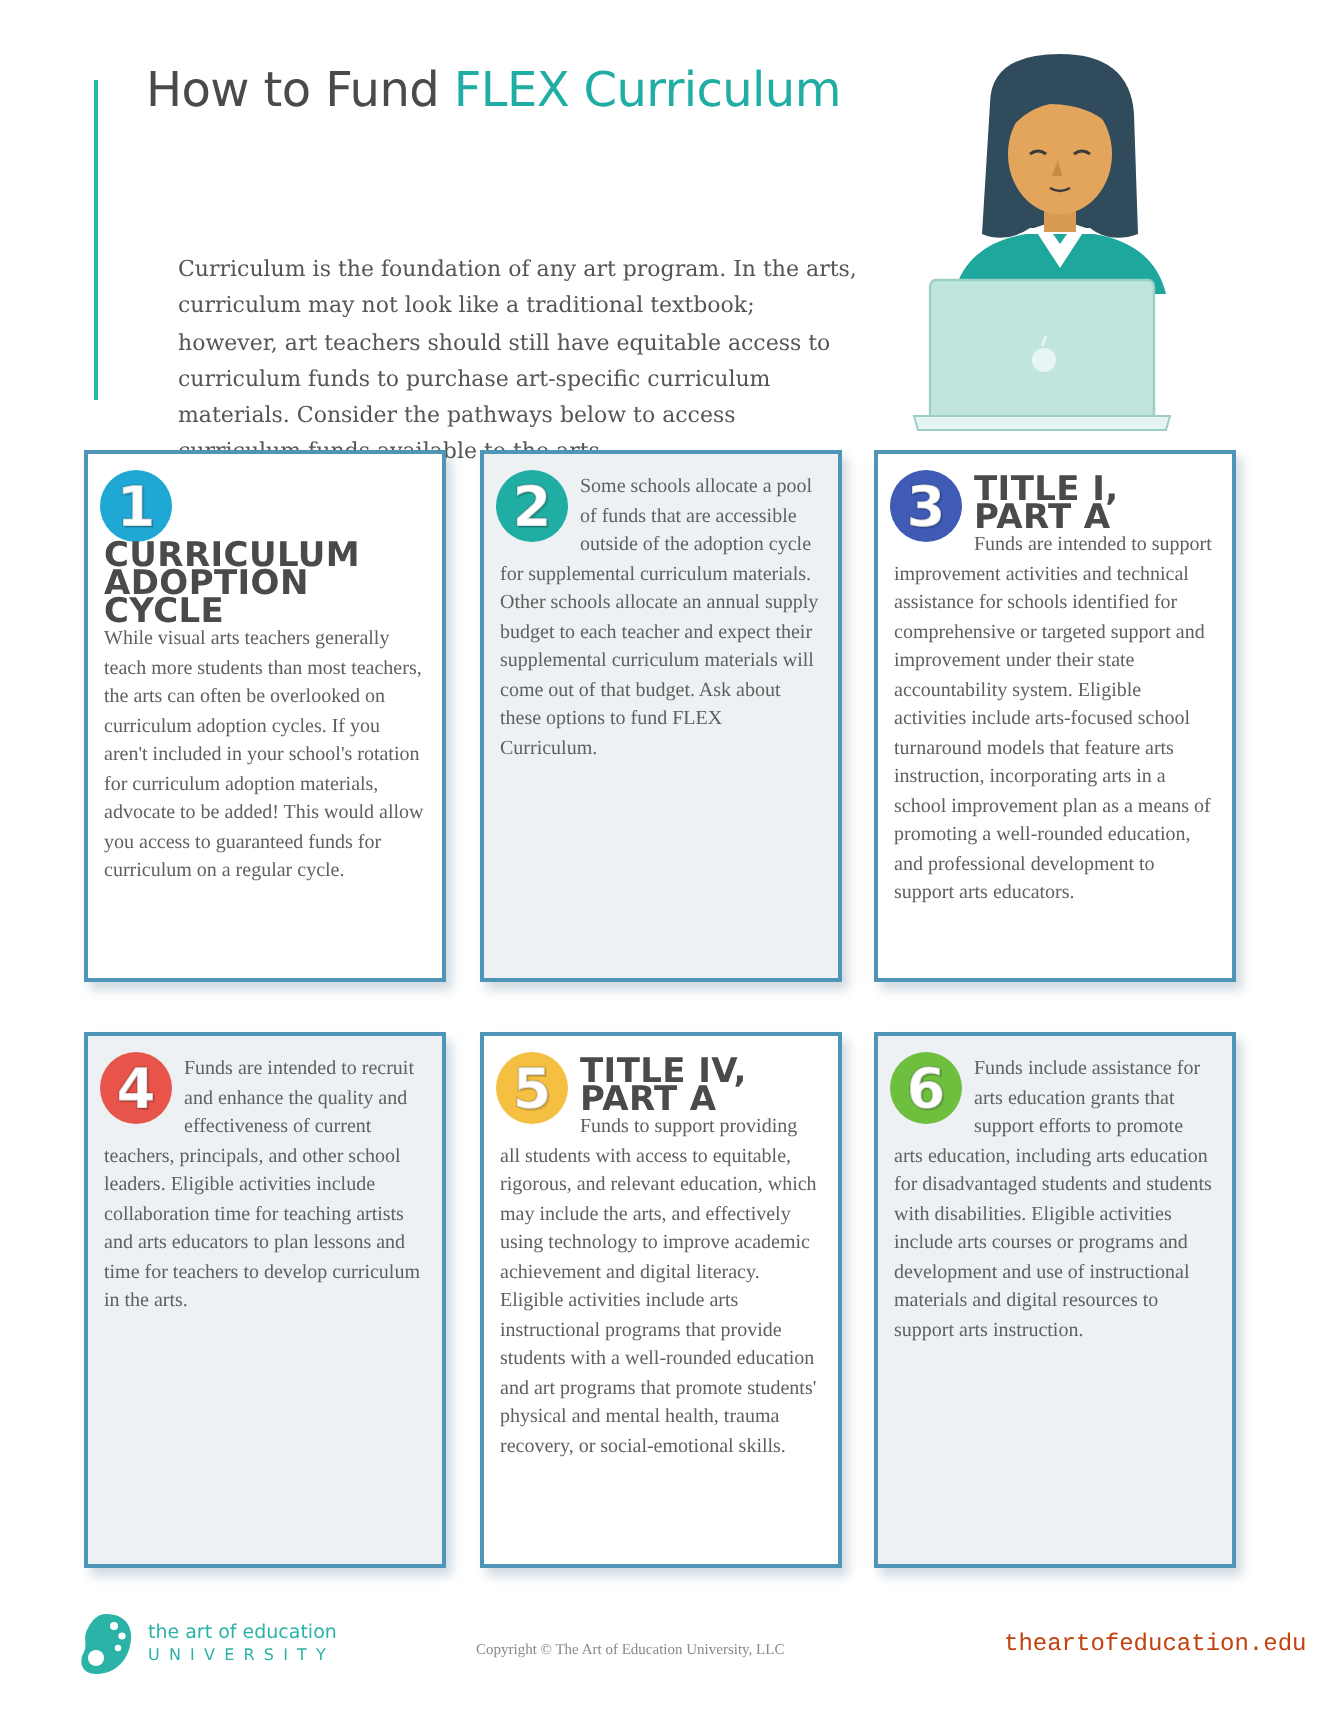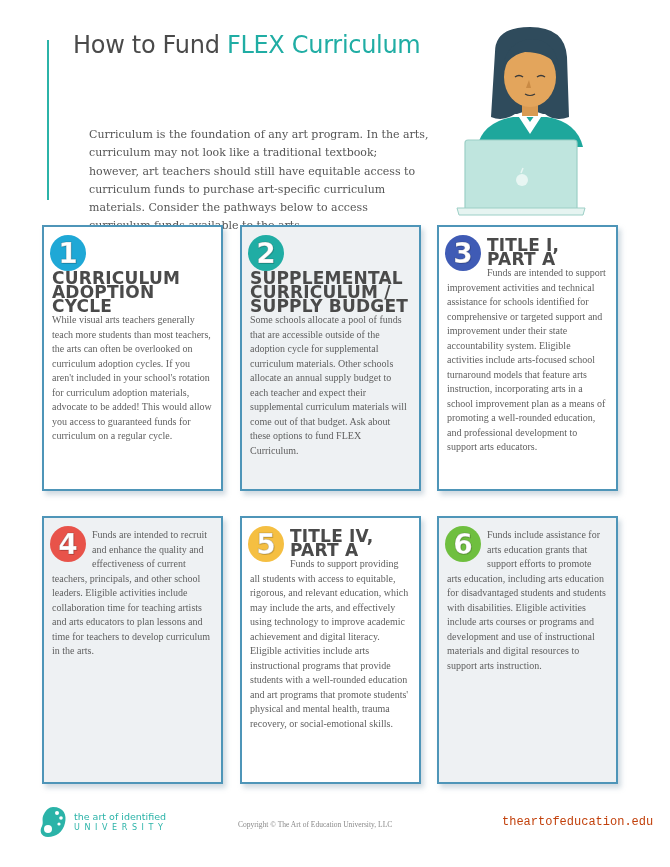--- a/index.html
+++ b/index.html
@@ -100,21 +100,20 @@
 </div>
 
 <div class="card light" style="left:42px; top:225px; height:266px;">
   <div class="badge" style="background:#1fa8d6;">1</div>
   <p class="card-title">CURRICULUM ADOPTION CYCLE</p>
   <p class="card-body">While visual arts teachers generally teach more students than most teachers, the arts can often be overlooked on curriculum adoption cycles. If you aren't included in your school's rotation for curriculum adoption materials, advocate to be added! This would allow you access to guaranteed funds for curriculum on a regular cycle.</p>
 </div>
 
 <div class="card grey" style="left:240px; top:225px; height:266px;">
   <div class="badge" style="background:#20ada4;">2</div>
-  <p class="card-title">SUPPLEMENTAL CURRICULUM / SUPPLY BUDGET</p>
   <p class="card-body">Some schools allocate a pool of funds that are accessible outside of the adoption cycle for supplemental curriculum materials. Other schools allocate an annual supply budget to each teacher and expect their supplemental curriculum materials will come out of that budget. Ask about these options to fund FLEX Curriculum.</p>
 </div>
 
 <div class="card light" style="left:437px; top:225px; height:266px;">
   <div class="badge" style="background:#3f5bb5;">3</div>
   <p class="card-title">TITLE I, PART A</p>
   <p class="card-body">Funds are intended to support improvement activities and technical assistance for schools identified for comprehensive or targeted support and improvement under their state accountability system. Eligible activities include arts-focused school turnaround models that feature arts instruction, incorporating arts in a school improvement plan as a means of promoting a well-rounded education, and professional development to support arts educators.</p>
 </div>
 
 <div class="card grey" style="left:42px; top:516px; height:268px;">
@@ -135,20 +134,20 @@
 
 <div class="footer-logo">
   <svg width="30" height="34" viewBox="0 0 30 34">
     <path d="M15 2 C26 2 29 10 27 18 C25 27 18 32 10 32 C3 32 1 26 4 21 C6 17 3 14 6 9 C8 5 11 2 15 2 Z" fill="#2bb3a8"></path>
     <circle cx="10" cy="24" r="4" fill="#ffffff"></circle>
     <circle cx="19" cy="8" r="2" fill="#ffffff"></circle>
     <circle cx="23" cy="13" r="1.8" fill="#ffffff"></circle>
     <circle cx="21" cy="19" r="1.6" fill="#ffffff"></circle>
   </svg>
   <div class="logo-text">
-    <div class="logo-line1">the art of identified</div>
+    <div class="logo-line1">the art of education</div>
     <div class="logo-line2">UNIVERSITY</div>
   </div>
 </div>
 
 <div class="copyright">Copyright © The Art of Education University, LLC</div>
 
 <a class="site-link">theartofeducation.edu</a>
 
 </body></html>

